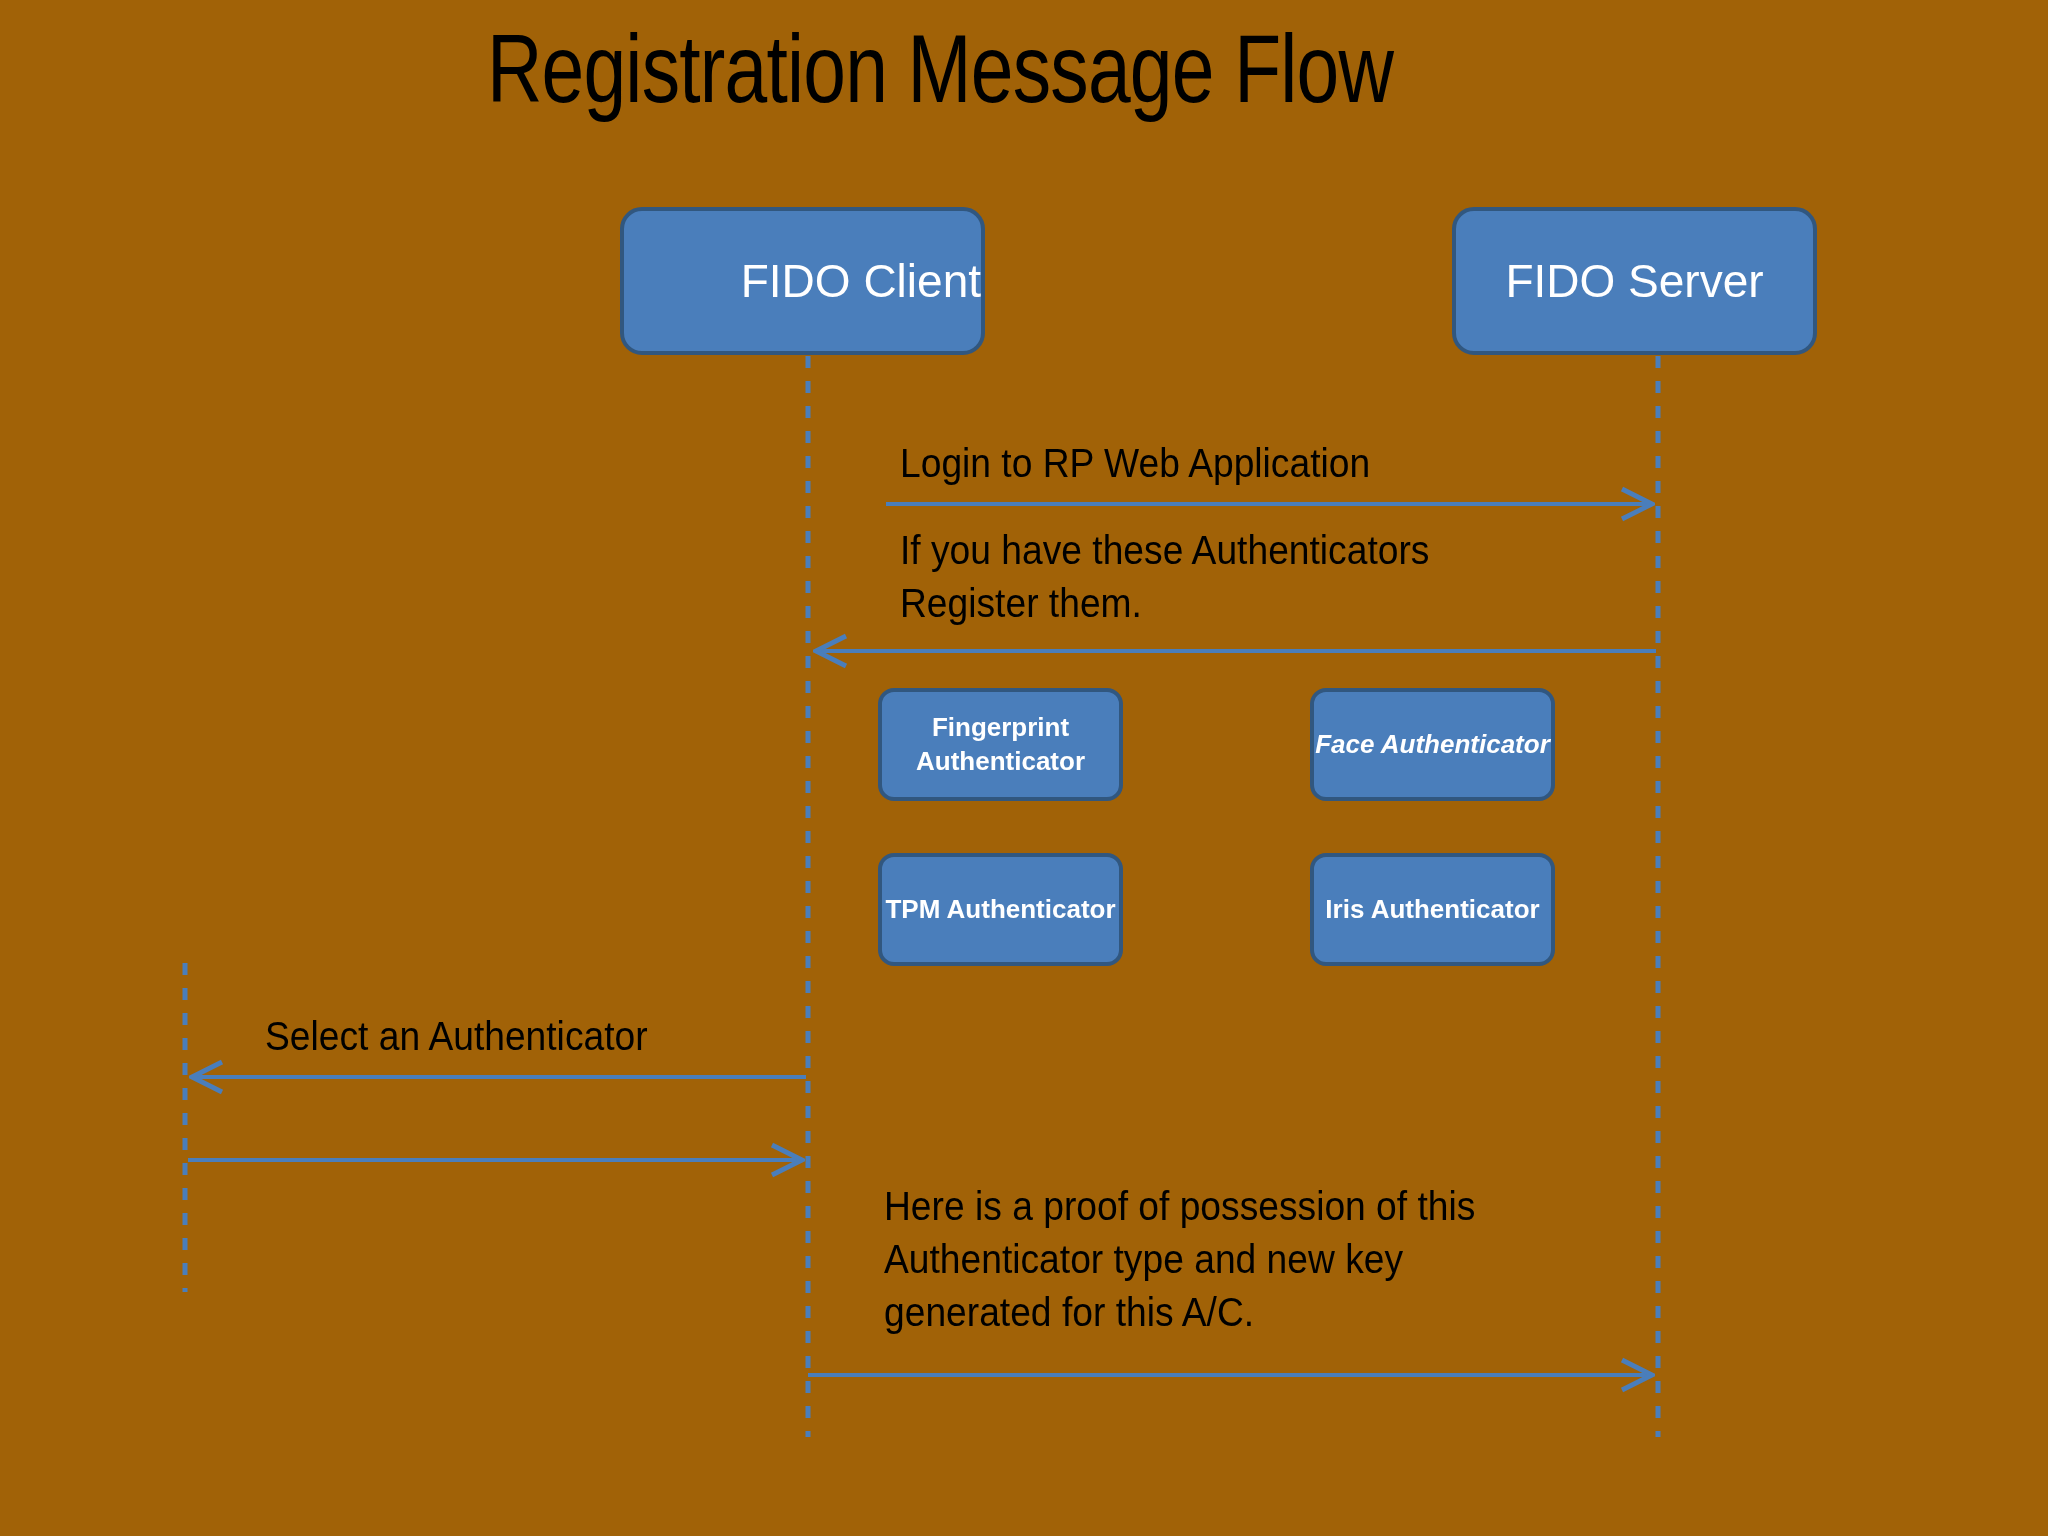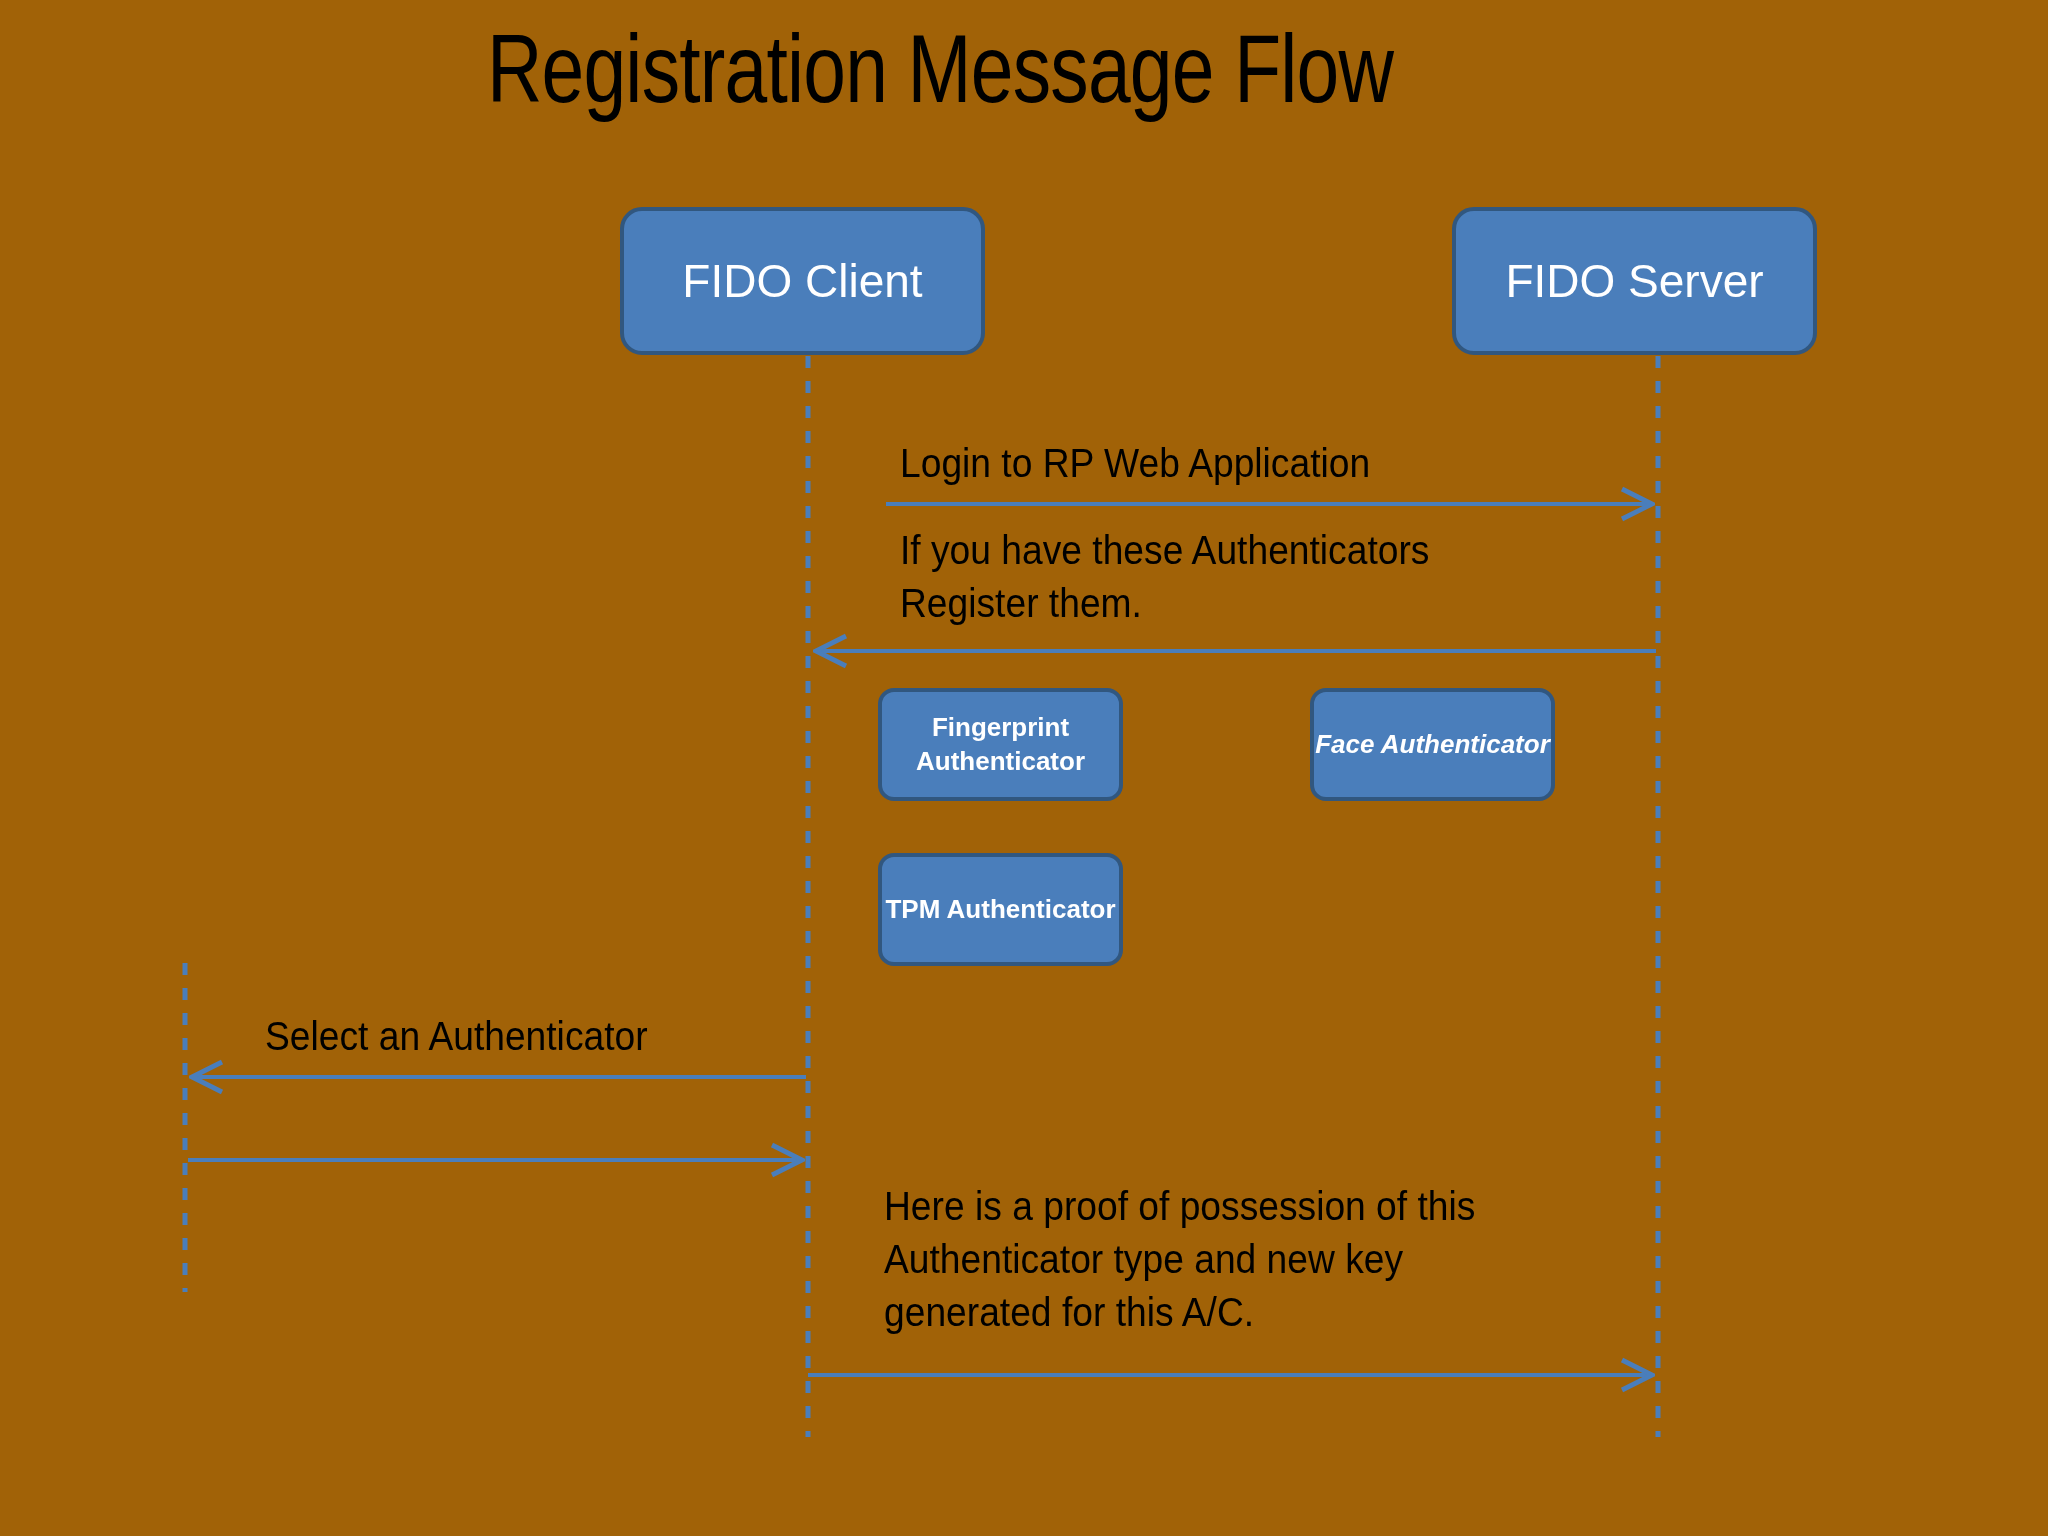--- a/index.html
+++ b/index.html
@@ -121,21 +121,21 @@
 
     <line x1="1656" y1="651" x2="816" y2="651" stroke="#4a7ebb" stroke-width="4" marker-end="url(#arrow-left)"></line>
 
     <line x1="806" y1="1077" x2="192" y2="1077" stroke="#4a7ebb" stroke-width="4" marker-end="url(#arrow-left)"></line>
 
     <line x1="188" y1="1160" x2="802" y2="1160" stroke="#4a7ebb" stroke-width="4" marker-end="url(#arrow-right)"></line>
 
     <line x1="808" y1="1375" x2="1652" y2="1375" stroke="#4a7ebb" stroke-width="4" marker-end="url(#arrow-right)"></line>
   </svg>
 
-  <div class="node participant" style="left:620px; top:207px; width:365px; height:148px;">
+  <div class="node participant" style="left:620px; top:207px; width:365px; height:148px;align-items:flex-end;">
     <span>FIDO
 Client</span>
   </div>
 
   <div class="node participant" style="left:1452px; top:207px; width:365px; height:148px;">
     <span>FIDO
 Server</span>
   </div>
 
 
@@ -147,20 +147,24 @@
   <div class="node auth" style="left:1310px; top:688px; width:245px; height:113px;font-style:italic;">
     <span>Face
 Authenticator</span>
   </div>
 
   <div class="node auth" style="left:878px; top:853px; width:245px; height:113px;">
     <span>TPM
 Authenticator</span>
   </div>
 
+  <div class="node auth" style="left:1310px; top:853px; width:245px; height:113px;">
+    <span>Iris
+Authenticator</span>
+  </div>
 
   <div class="msg-label" style="left:900px; top:437px;">Login to RP Web Application</div>
 
   <div class="msg-label" style="left:900px; top:524px;">If you have these Authenticators
 Register them.</div>
 
   <div class="msg-label" style="left:265px; top:1010px;">Select an Authenticator</div>
 
   <div class="msg-label" style="left:884px; top:1180px;">Here is a proof of possession of this
 Authenticator type and new key

